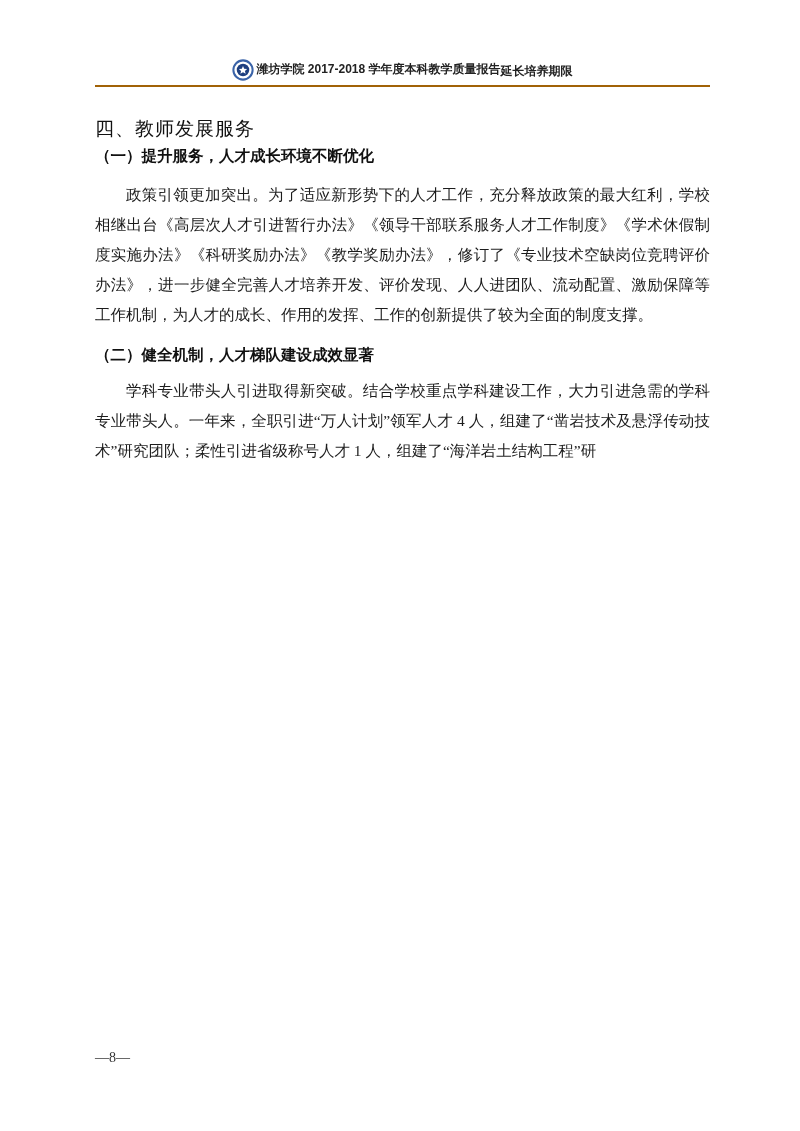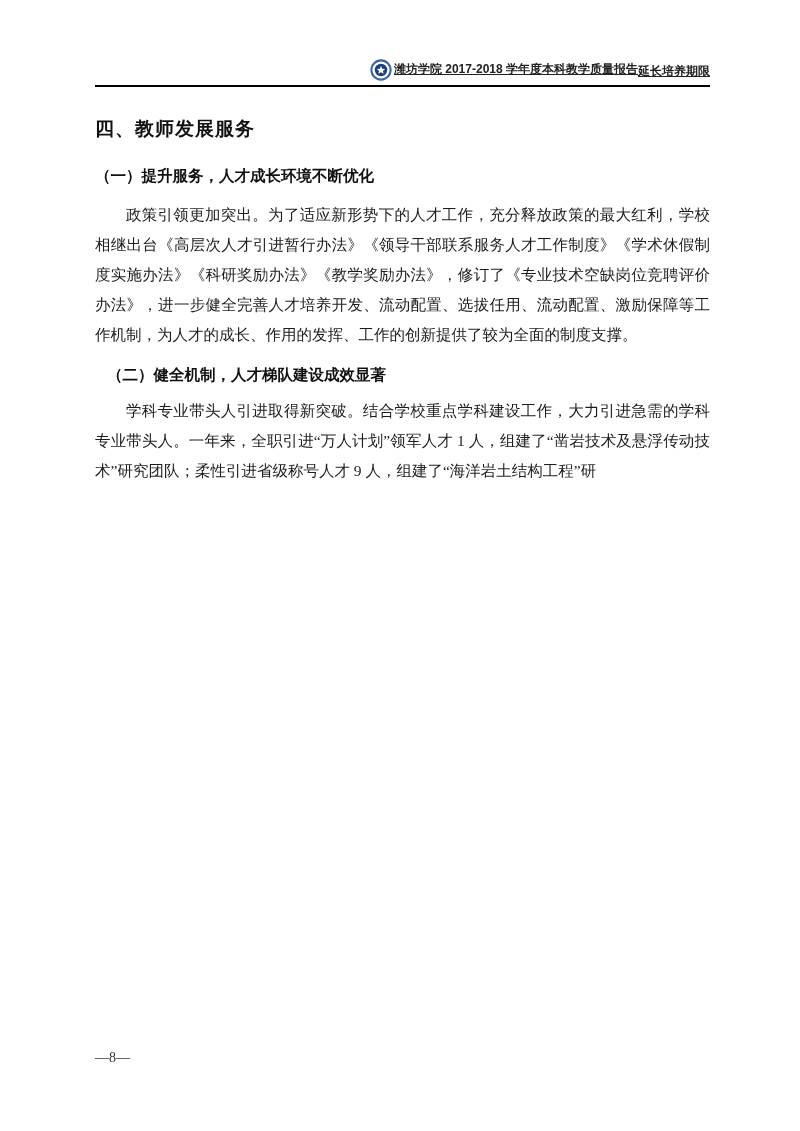--- a/index.html
+++ b/index.html
@@ -11,49 +11,48 @@
     position: relative;
     overflow: hidden;
   }
   .page {
     position: absolute; inset: 0;
     background: #ffffff;
     padding: 58px 90px 0 95px;
   }
   
   .header {
-    display: flex; justify-content: flex-end; align-items: flex-end;
-    border-bottom: 2px solid #000000;
+    display: flex; justify-content: center; align-items: flex-end;
+    border-bottom: 2px solid #a16207;
     padding-bottom: 5px;
     font-family: "Liberation Sans", "DejaVu Sans", sans-serif;
     font-weight: bold;
     font-size: 12px;
     color: #222;
-    text-decoration: underline;
   }
   .header-left { display: flex; align-items: center; gap: 1px; }
   .logo { display: inline-flex; width: 22px; height: 22px; margin-right: 1px; position: relative; top: 1px; }
   
   .chapter-title {
     margin-top: 29px;
     font-family: "Liberation Sans", "DejaVu Sans", sans-serif;
     font-size: 19px;
-    font-weight: bold;
+    font-weight: normal;
     color: #111;
     letter-spacing: 1px;
   }
   .section-heading {
     font-family: "Liberation Sans", "DejaVu Sans", sans-serif;
     font-size: 15.5px;
     font-weight: bold;
     color: #111;
-    margin-top: 24px;
+    margin-top: 4px;
     margin-bottom: 13px;
   }
-  .section-heading.second { margin-top: 15px; margin-bottom: 10px; margin-left: 12px; }
+  .section-heading.second { margin-top: 15px; margin-bottom: 10px; }
   
   .para {
     font-size: 15.5px;
     line-height: 30px;
     text-align: justify;
     text-indent: 2em;
     color: #1c1c1c;
   }
   
   .footer {
@@ -80,23 +79,23 @@
       </span>
       <span class="header-title">潍坊学院 2017-2018 学年度本科教学质量报告</span>
     </div>
     <span class="header-section">延长培养期限</span>
   </div>
 
   <div class="chapter-title">四、教师发展服务</div>
 
   <div class="section-heading">（一）提升服务，人才成长环境不断优化</div>
 
-  <p class="para">政策引领更加突出。为了适应新形势下的人才工作，充分释放政策的最大红利，学校相继出台《高层次人才引进暂行办法》《领导干部联系服务人才工作制度》《学术休假制度实施办法》《科研奖励办法》《教学奖励办法》，修订了《专业技术空缺岗位竞聘评价办法》，进一步健全完善人才培养开发、流动配置、选拔任用、流动配置、激励保障等工作机制，为人才的成长、作用的发挥、工作的创新提供了较为全面的制度支撑。</p>
+  <p class="para">政策引领更加突出。为了适应新形势下的人才工作，充分释放政策的最大红利，学校相继出台《高层次人才引进暂行办法》《领导干部联系服务人才工作制度》《学术休假制度实施办法》《科研奖励办法》《教学奖励办法》，修订了《专业技术空缺岗位竞聘评价办法》，进一步健全完善人才培养开发、评价发现、人人进团队、流动配置、激励保障等工作机制，为人才的成长、作用的发挥、工作的创新提供了较为全面的制度支撑。</p>
 
   <div class="section-heading second">（二）健全机制，人才梯队建设成效显著</div>
 
-  <p class="para">学科专业带头人引进取得新突破。结合学校重点学科建设工作，大力引进急需的学科专业带头人。一年来，全职引进“万人计划”领军人才 1 人，组建了“凿岩技术及悬浮传动技术”研究团队；柔性引进省级称号人才 9 人，组建了“海洋岩土结构工程”研</p>
+  <p class="para">学科专业带头人引进取得新突破。结合学校重点学科建设工作，大力引进急需的学科专业带头人。一年来，全职引进“万人计划”领军人才 4 人，组建了“凿岩技术及悬浮传动技术”研究团队；柔性引进省级称号人才 1 人，组建了“海洋岩土结构工程”研</p>
 
   <div class="footer">
     <span>—8—</span>
   </div>
 
 </div>
 
 </body></html>

